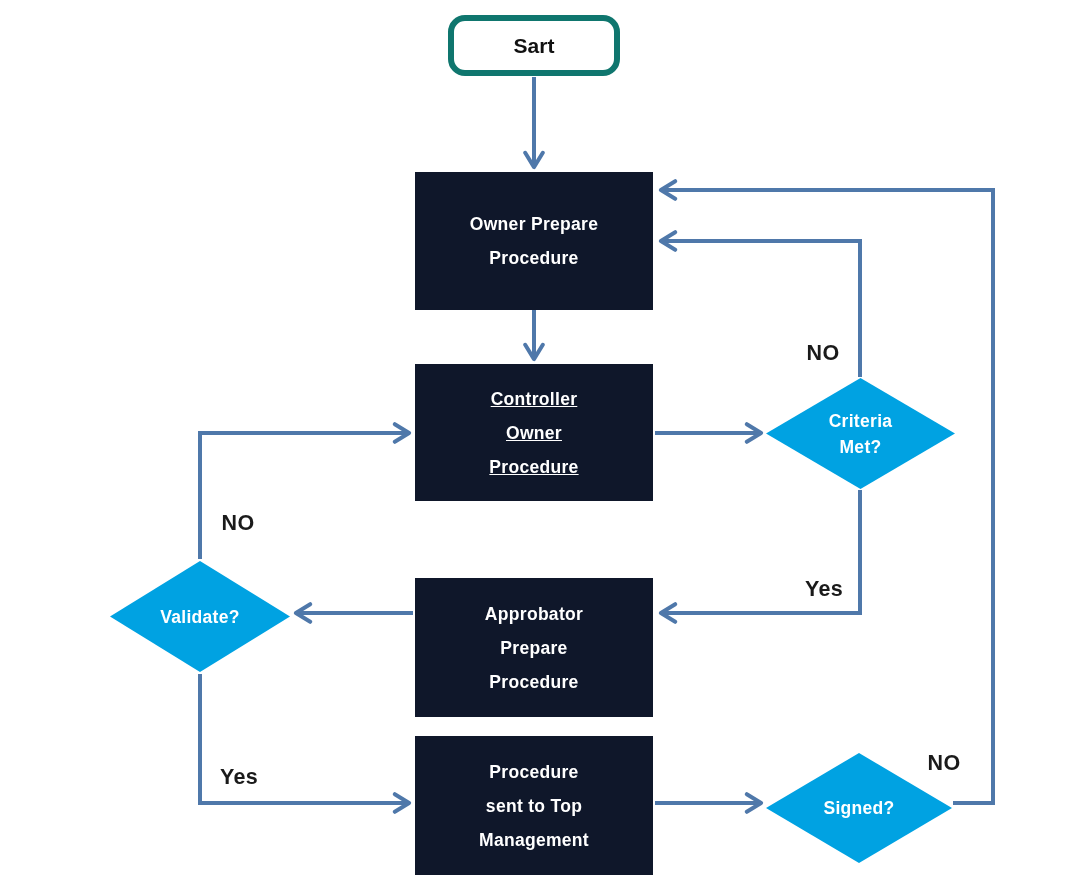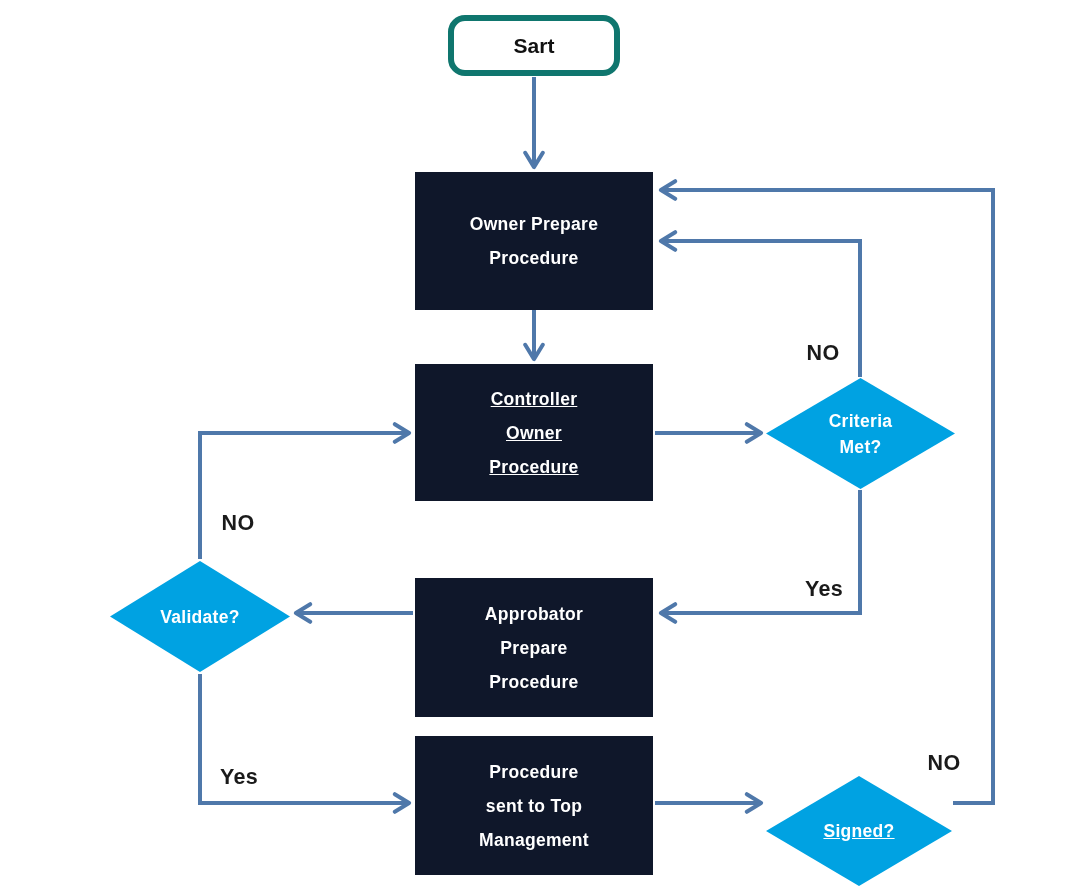--- a/index.html
+++ b/index.html
@@ -72,21 +72,21 @@
   .line { display: block; }
 
   
   #node-start       { left: 448px; top: 15px;  width: 172px; height: 61px; }
   #node-owner       { left: 415px; top: 172px; width: 238px; height: 138px; }
   #node-controller  { left: 415px; top: 364px; width: 238px; height: 137px; text-decoration: underline; }
   #node-approbator  { left: 415px; top: 544px; width: 238px; height: 139px; margin-top: 34px; }
   #node-topmgmt     { left: 415px; top: 736px; width: 238px; height: 139px; }
   #node-criteria    { left: 766px; top: 378px; width: 189px; height: 111px; }
   #node-approved    { left: 110px; top: 561px; width: 180px; height: 111px; }
-  #node-signed      { left: 766px; top: 776px; width: 186px; height: 110px; text-decoration: underline; }
+  #node-signed      { left: 766px; top: 753px; width: 186px; height: 110px; }
 
   #label-criteria-no  { left: 815px; top: 353px; }
   #label-criteria-yes { left: 816px; top: 589px; }
   #label-approved-no  { left: 230px; top: 523px; }
   #label-approved-yes { left: 231px; top: 777px; }
   #label-signed-no    { left: 936px; top: 763px; }
 </style>
 </head>
 <body>
 

